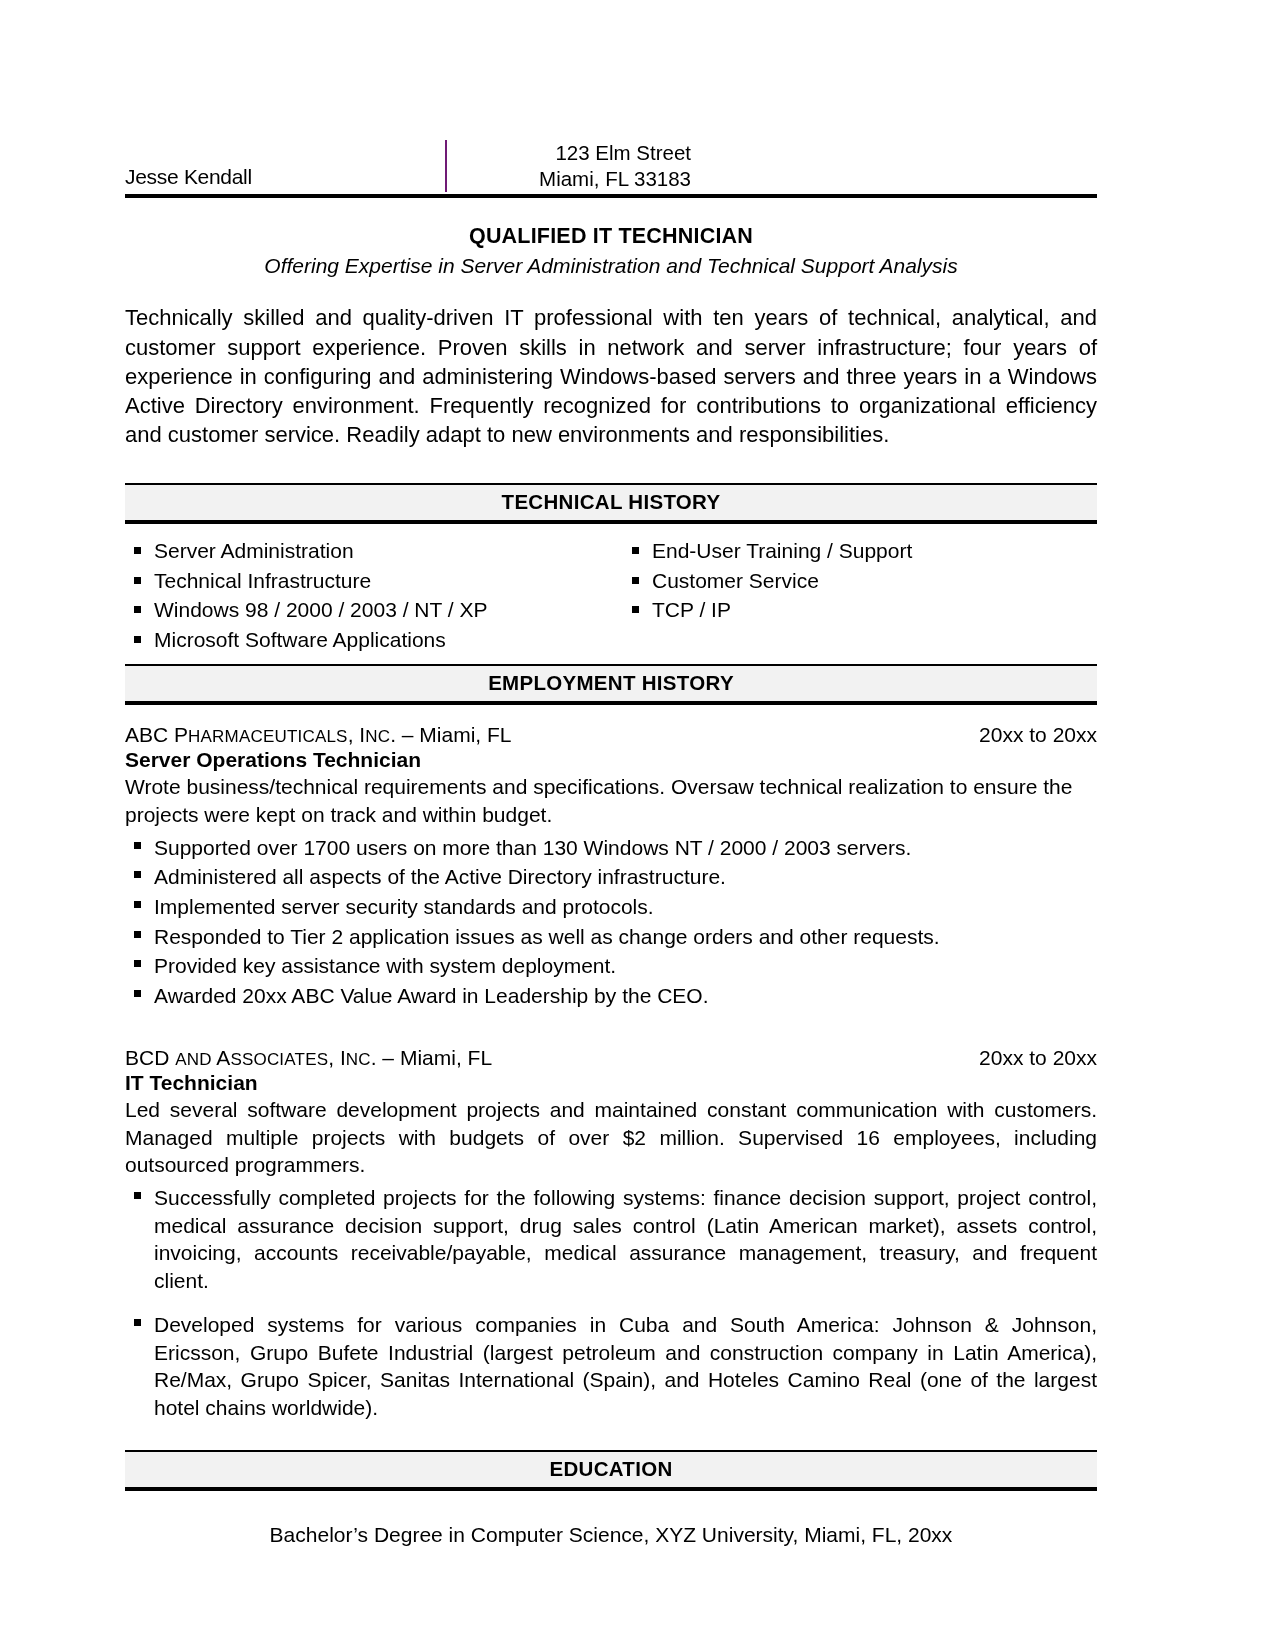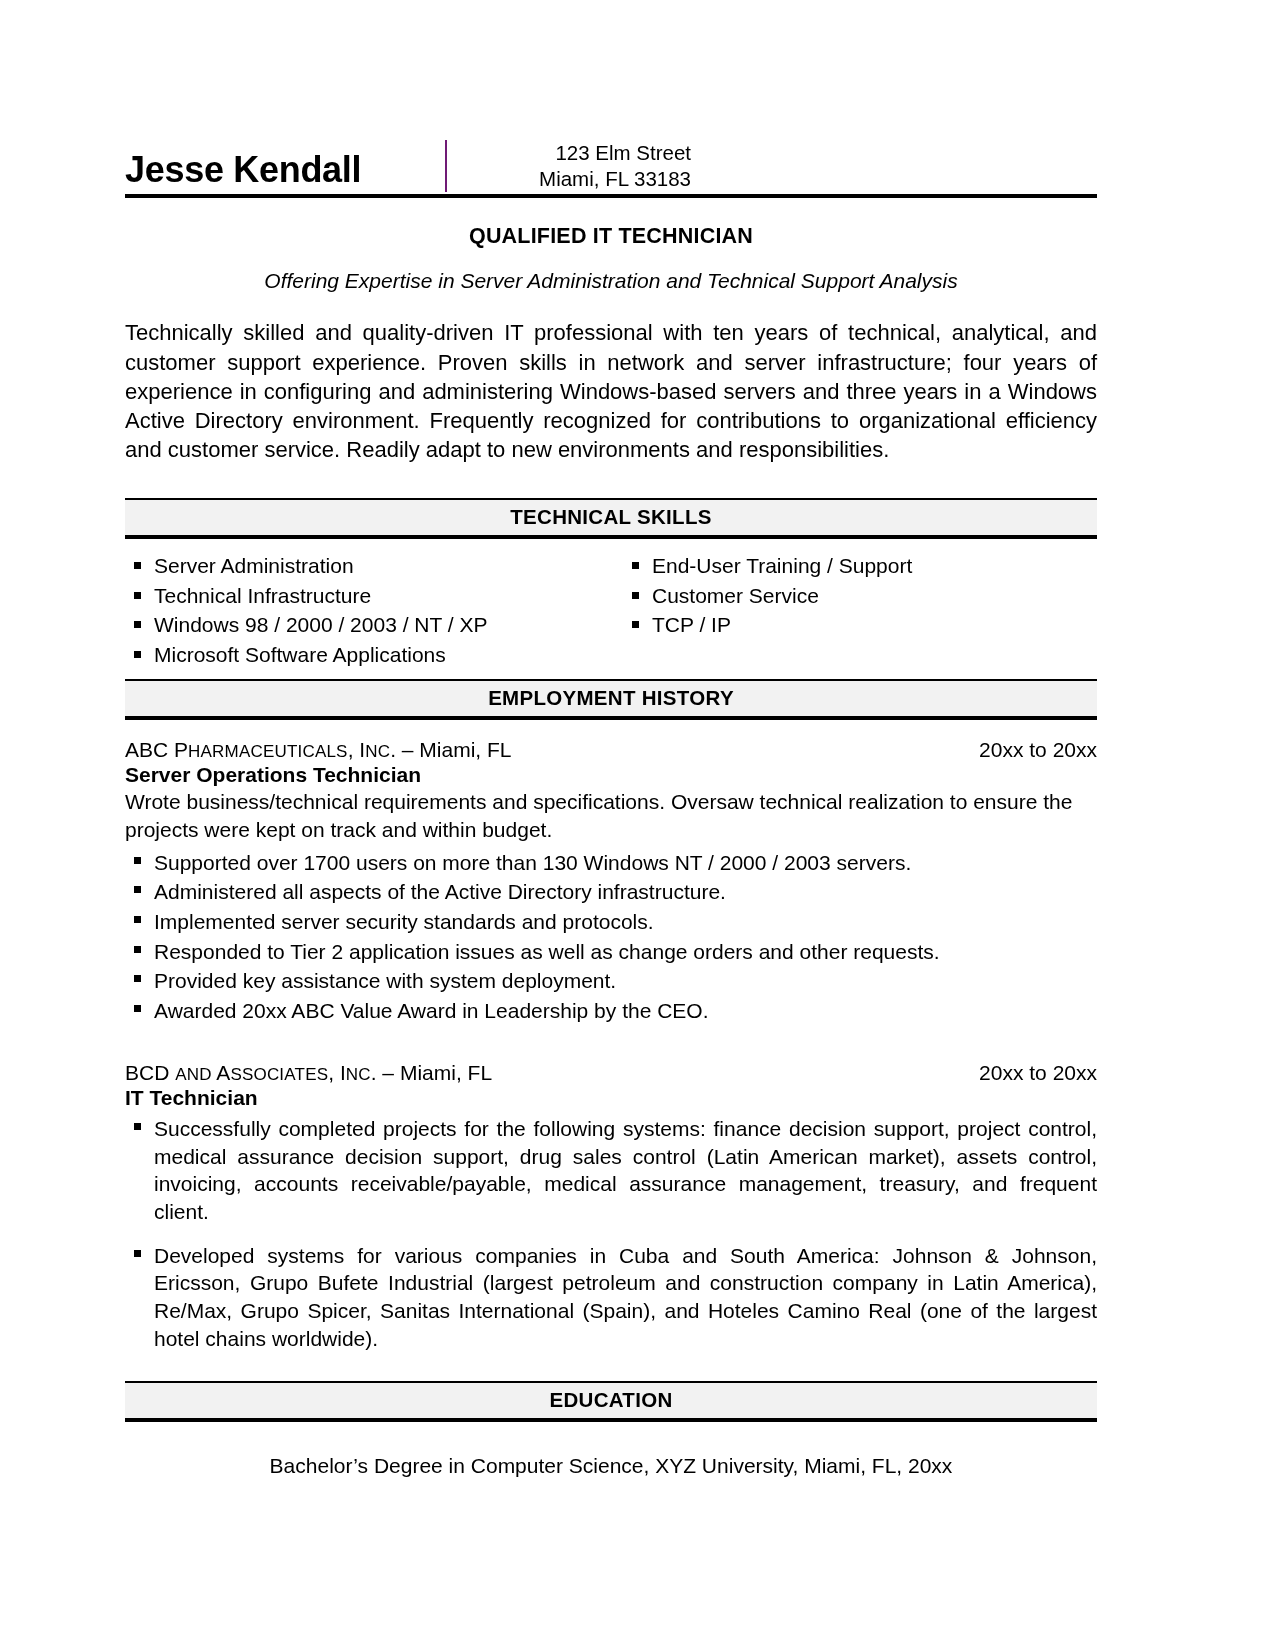--- a/index.html
+++ b/index.html
@@ -29,22 +29,22 @@
     border-bottom: 4px solid #000;
     padding-bottom: 2px;
   }
   .name-cell {
     width: 320px;
     display: flex;
     align-items: flex-end;
     padding-bottom: 4px;
   }
   .name {
-    font-size: 36px;
-    font-weight: bold;
+    font-size: 21px;
+    font-weight: normal;
     letter-spacing: -0.3px;
     line-height: 1.05;
   }
   .contact-col {
     border-left: 2px solid #701a75;
     padding: 0 10px 0 14px;
     display: flex;
     flex-direction: column;
     justify-content: flex-end;
     text-align: right;
@@ -67,21 +67,21 @@
     margin-top: 26px;
   }
   .headline {
     font-size: 21.5px;
     font-weight: bold;
     letter-spacing: 0.2px;
   }
   .subheadline {
     font-size: 21px;
     font-style: italic;
-    margin-top: 20px;
+    margin-top: 5px;
   }
 
   
   .summary {
     margin-top: 25px;
     font-size: 22px;
     line-height: 1.32;
     text-align: justify;
   }
 
@@ -194,21 +194,21 @@
     </div>
   </div>
 
   <div class="headline-block">
     <div class="headline">QUALIFIED IT TECHNICIAN</div>
     <div class="subheadline">Offering Expertise in Server Administration and Technical Support Analysis</div>
   </div>
 
   <div class="summary">Technically skilled and quality-driven IT professional with ten years of technical, analytical, and customer support experience. Proven skills in network and server infrastructure; four years of experience in configuring and administering Windows-based servers and three years in a Windows Active Directory environment. Frequently recognized for contributions to organizational efficiency and customer service. Readily adapt to new environments and responsibilities.</div>
 
-  <div class="section-bar bar-skills">TECHNICAL SKILLS</div>
+  <div class="section-bar bar-skills">TECHNICAL HISTORY</div>
 
   <div class="skills-grid">
     <div class="skills-col left">
       <div class="skill-item">
         <span class="sq-bullet"></span>
         <span>Server Administration</span>
       </div>
       <div class="skill-item">
         <span class="sq-bullet"></span>
         <span>Technical Infrastructure</span>
@@ -274,20 +274,21 @@
       </div>
     </div>
   </div>
 
   <div class="job" style="margin-top:36px;">
     <div class="job-head">
       <div class="company"><span>BCD </span><span class="sc">AND</span><span> A</span><span class="sc">SSOCIATES</span><span>, I</span><span class="sc">NC</span><span>. – Miami, FL</span></div>
       <div class="dates">20xx to 20xx</div>
     </div>
     <div class="job-title">IT Technician</div>
+    <div class="job-desc">Led several software development projects and maintained constant communication with customers. Managed multiple projects with budgets of over $2 million. Supervised 16 employees, including outsourced programmers.</div>
     <div class="bullets spaced">
       <div class="bullet-row">
         <span class="sq-bullet"></span>
         <span class="bullet-text">Successfully completed projects for the following systems: finance decision support, project control, medical assurance decision support, drug sales control (Latin American market), assets control, invoicing, accounts receivable/payable, medical assurance management, treasury, and frequent client.</span>
       </div>
       <div class="bullet-row">
         <span class="sq-bullet"></span>
         <span class="bullet-text">Developed systems for various companies in Cuba and South America: Johnson &amp; Johnson, Ericsson, Grupo Bufete Industrial (largest petroleum and construction company in Latin America), Re/Max, Grupo Spicer, Sanitas International (Spain), and Hoteles Camino Real (one of the largest hotel chains worldwide).</span>
       </div>
     </div>

